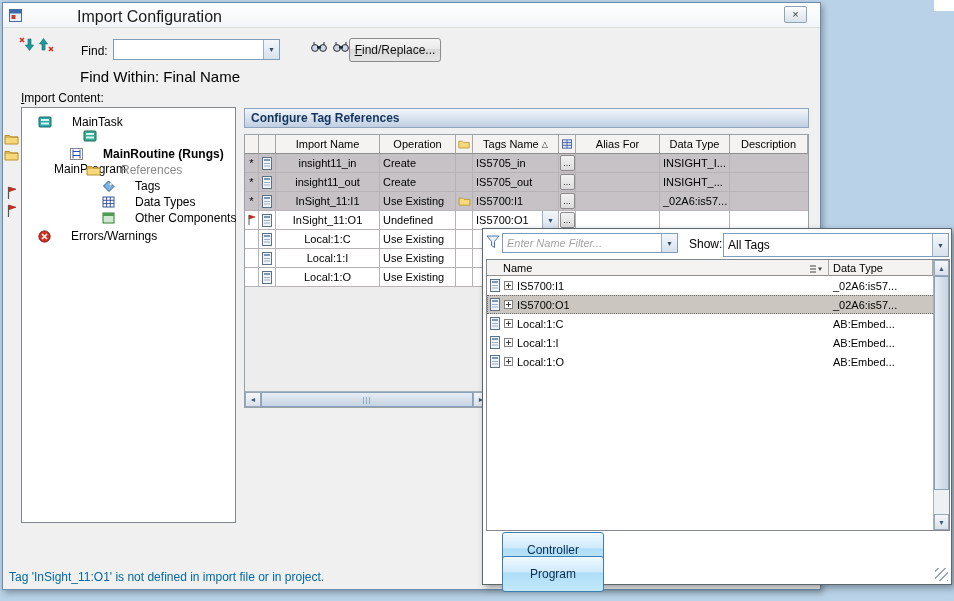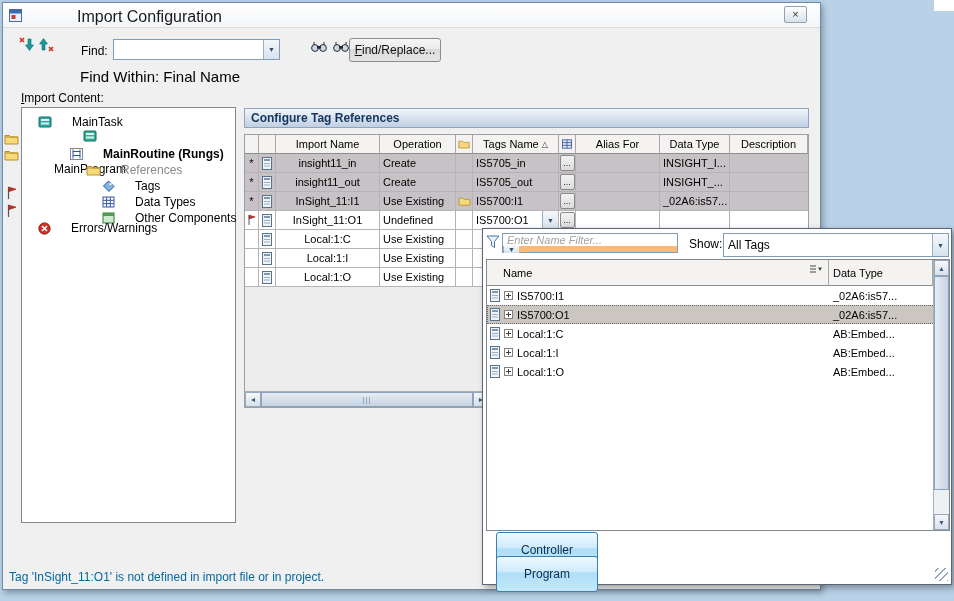--- a/index.html
+++ b/index.html
@@ -75,50 +75,50 @@
             border:1px solid #8aa2bc;box-sizing:border-box;display:flex;align-items:center;justify-content:center;}
   .sb-grip{font-size:8px;letter-spacing:1px;color:#7590ab;line-height:1;}
 
   .status-text{position:absolute;left:6px;top:567px;font-size:12px;color:#0369a1;}
 
   
   .popup{position:absolute;left:482px;top:228px;width:470px;height:357px;background:#fff;border:1px solid #5c6670;
          box-sizing:border-box;box-shadow:3px 3px 7px rgba(0,0,0,.35);z-index:10;}
   .funnel{position:absolute;left:3px;top:6px;}
   .filter-combo{position:absolute;left:19px;top:4px;width:176px;height:20px;border:1px solid #7f9db9;background:#fdba74;
-                display:flex;box-sizing:border-box;flex-direction:column;}
+                display:flex;box-sizing:border-box;}
   .filter-combo input{flex:1;border:0;outline:none;font:italic 11px "Liberation Sans",sans-serif;
                       color:#444;padding:0 4px;min-width:0;}
   .filter-combo input::placeholder{color:#a3a3a3;font-style:italic;}
   .show-label{position:absolute;left:206px;top:8px;font-size:12px;}
   .show-combo{position:absolute;left:240px;top:4px;width:226px;height:24px;border:1px solid #7f9db9;background:#fff;
               display:flex;box-sizing:border-box;align-items:stretch;}
   .show-text{flex:1;display:flex;align-items:center;padding:0 4px;font-size:12px;}
   .bgrid{position:absolute;left:3px;top:30px;width:464px;height:272px;border:1px solid #828790;background:#fff;
          box-sizing:border-box;overflow:hidden;}
-  .bheader{display:flex;height:26px;box-sizing:border-box;}
+  .bheader{display:flex;height:16px;box-sizing:border-box;}
   .bh{background:#f4f3f1;border-right:1px solid #a8a8a8;border-bottom:1px solid #8e8e8e;box-sizing:border-box;
       font-size:11px;display:flex;align-items:center;position:relative;}
   .bh-name{width:342px;padding-left:16px;}
   .bh-dt{width:104px;padding-left:4px;}
   .hdr-sort{position:absolute;left:322px;top:4px;}
   .brow{position:relative;height:19px;display:flex;align-items:center;font-size:11px;box-sizing:border-box;}
   .brow .bicon{position:absolute;left:3px;top:3px;display:flex;}
   .brow .plus{position:absolute;left:17px;top:5px;display:flex;}
   .brow .bname{position:absolute;left:30px;}
   .brow .bdt{position:absolute;left:346px;}
   .sel{background:#cbc7c0;outline:1px dotted #6a6a6a;outline-offset:-1px;}
   .vscroll{position:absolute;right:0;top:0;bottom:0;width:16px;background:#eef1f4;border-left:1px solid #a8b0b8;box-sizing:border-box;}
   .vs-up{position:absolute;top:0;left:0;width:15px;height:16px;background:linear-gradient(#f6f8fa,#d8e0ea);
          border:1px solid #98a8bc;box-sizing:border-box;display:flex;align-items:center;justify-content:center;font-size:7px;color:#3c5a78;}
   .vs-down{position:absolute;bottom:0;left:0;width:15px;height:16px;background:linear-gradient(#f6f8fa,#d8e0ea);
            border:1px solid #98a8bc;box-sizing:border-box;display:flex;align-items:center;justify-content:center;font-size:7px;color:#3c5a78;}
   .vs-thumb{position:absolute;top:16px;left:0;width:15px;height:214px;background:linear-gradient(90deg,#e7edf4,#c5d3e2);
             border:1px solid #8aa2bc;box-sizing:border-box;}
-  .win-btn{position:absolute;left:13px;width:102px;height:36px;border:1px solid #3c7fb1;border-radius:3px;
+  .win-btn{position:absolute;left:19px;width:102px;height:36px;border:1px solid #3c7fb1;border-radius:3px;
            background:linear-gradient(#f0f9fe,#cdeafb 45%,#aedef8 46%,#c3e8fa);
            display:flex;align-items:center;justify-content:center;font-size:12px;color:#0b2e4f;box-sizing:border-box;}
   .btn-controller{top:303px;} .btn-program{top:327px;}
   .grip{position:absolute;right:3px;bottom:3px;width:13px;height:13px;
         background:repeating-linear-gradient(135deg,transparent 0 2px,#94a6b8 2px 3px,transparent 3px 5px);}
 </style>
 </head>
 <body>
 
 <div class="screen">
@@ -272,21 +272,21 @@
       </div>
       <div class="tree-item" style="left:80px;top:102px;">
         <span class="ticon">
             <svg width="13" height="12" viewBox="0 0 13 12">
               <rect x="1" y="1" width="11" height="10" fill="#cfe8cf" stroke="#2e7d32"></rect>
               <rect x="1" y="1" width="11" height="3" fill="#4f9d53"></rect>
             </svg>
           </span>
         <span>Other Components</span>
       </div>
-      <div class="tree-item" style="left:16px;top:112px;">
+      <div class="tree-item" style="left:16px;top:120px;">
         <span class="ticon">
             <svg width="13" height="13" viewBox="0 0 13 13">
               <circle cx="6.5" cy="6.5" r="5.6" fill="#d63024" stroke="#7a150e"></circle>
               <path d="M4 4 L9 9 M9 4 L4 9" stroke="#fff" stroke-width="1.6"></path>
             </svg>
           </span>
         <span>Errors/Warnings</span>
       </div>
     </div>
 

